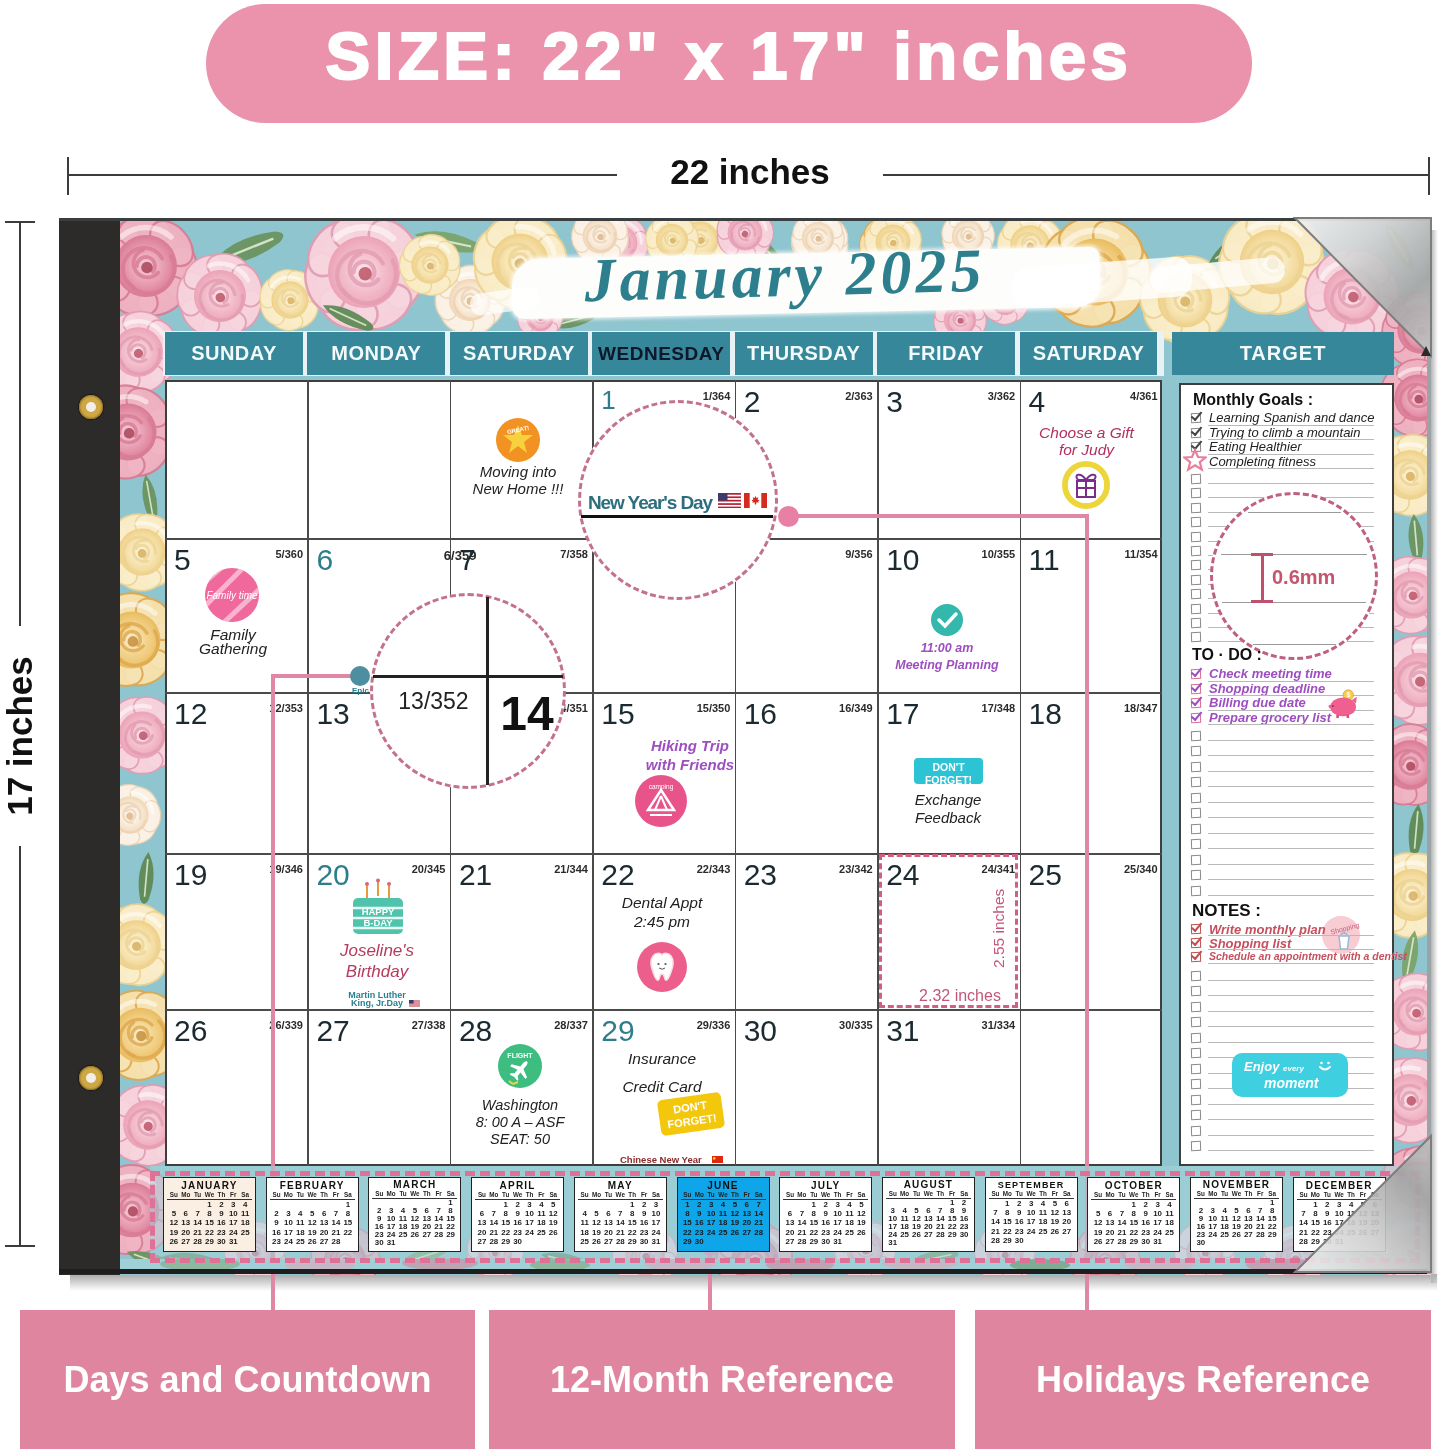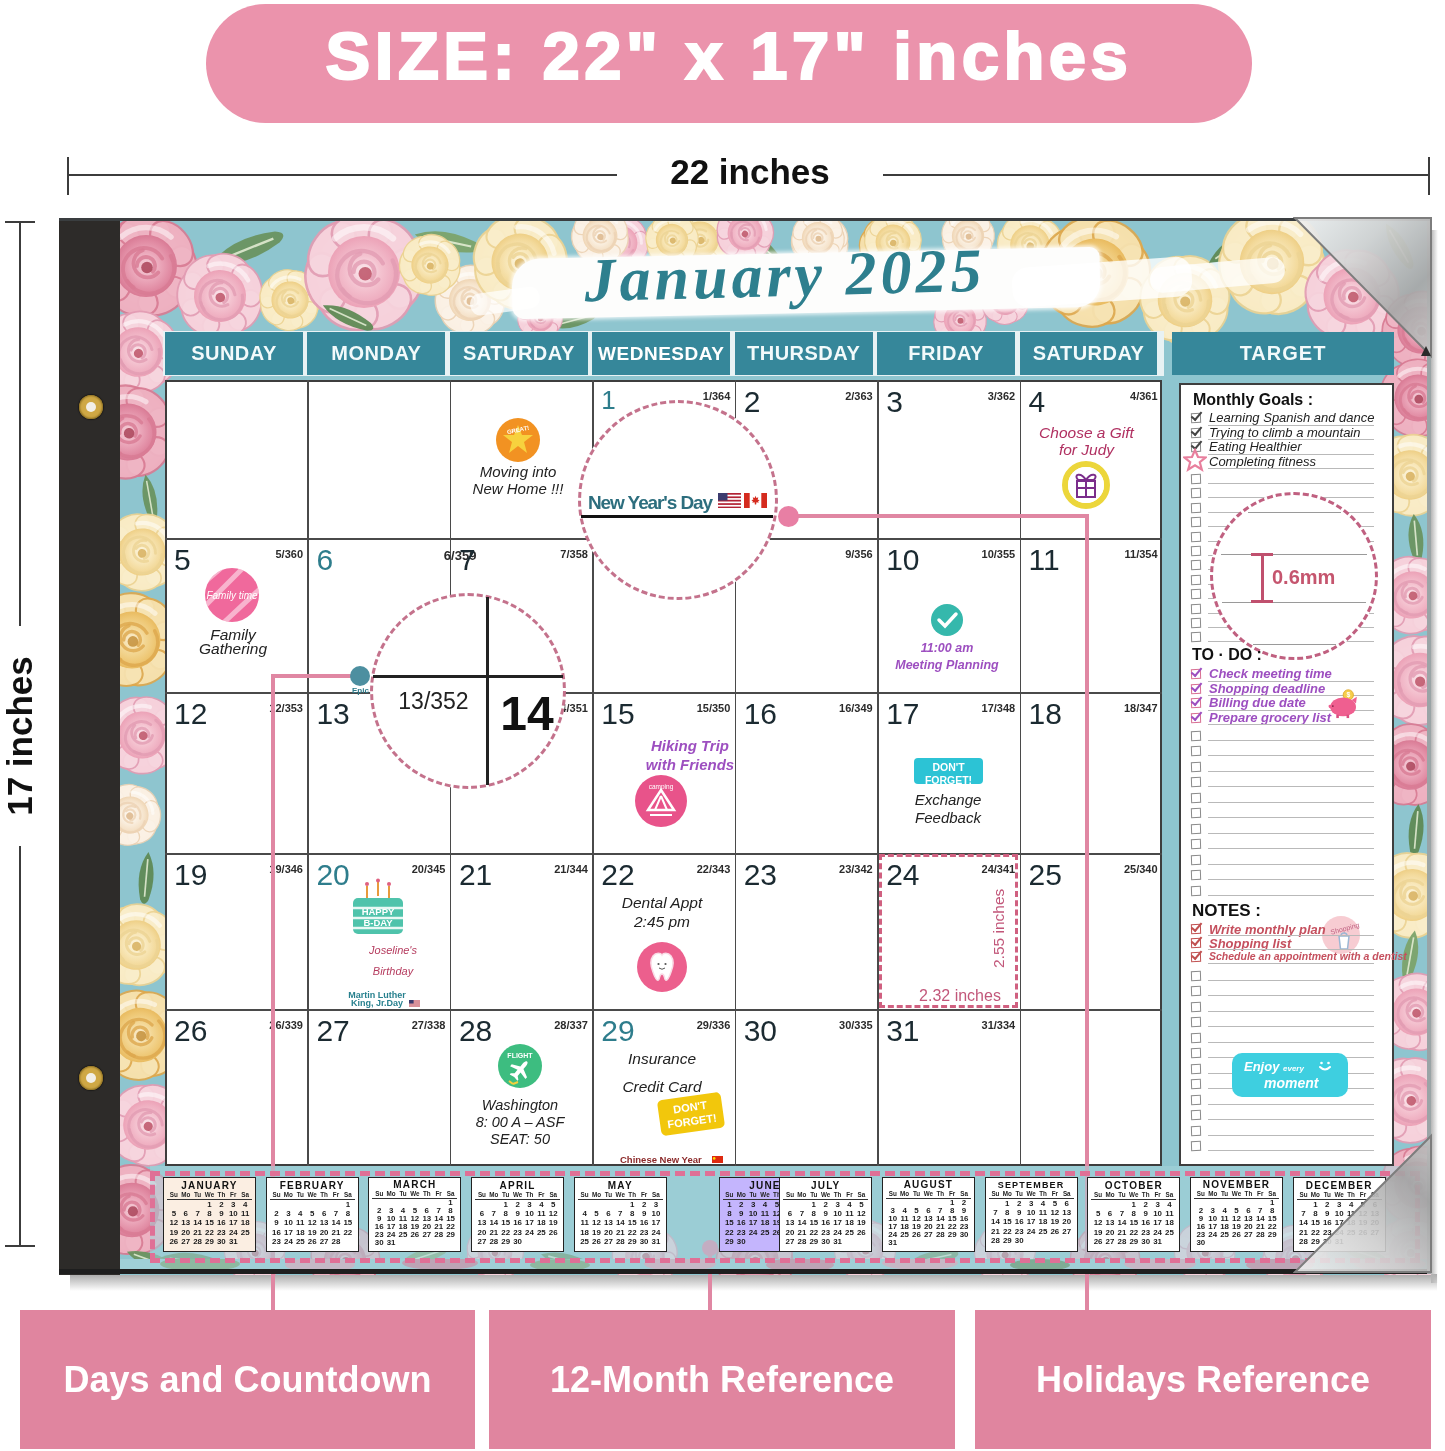--- a/index.html
+++ b/index.html
@@ -1089,21 +1089,21 @@
 <div class="abs" style="left:86px;top:1073px;width:10px;height:10px;border-radius:50%;background:#f2efe8;"></div>
 <div class="abs" style="left:512px;top:253px;width:588px;height:60px;background:#fdfdfc;border-radius:28px 10px 24px 12px;transform:rotate(-1.2deg);box-shadow:0 0 4px 2px rgba(255,255,255,0.75);"></div>
 <div class="abs" style="left:1012px;top:262px;width:180px;height:40px;background:rgba(255,255,255,0.8);border-radius:16px;transform:rotate(-4deg);"></div>
 <div class="abs" style="left:1150px;top:262px;width:135px;height:26px;background:rgba(255,255,255,0.75);border-radius:12px;transform:rotate(-5deg);"></div>
 <div class="abs" style="left:470px;top:290px;width:70px;height:22px;background:rgba(255,255,255,0.7);border-radius:10px;transform:rotate(-8deg);"></div>
 <div class="abs ctr" style="left:505px;top:240px;width:560px;font-family:'Liberation Serif',serif;font-style:italic;font-weight:bold;font-size:62px;color:#2e7f8e;transform:rotate(-1.5deg);letter-spacing:4px;">January 2025</div>
 <div class="abs" style="left:163px;top:331px;width:1001px;height:45px;background:#e8f2f4;"></div>
 <div class="abs ctr" style="left:165.0px;top:332px;width:137.9px;height:43px;background:#36879a;color:#f2fafb;font-weight:bold;font-size:20px;line-height:43px;letter-spacing:0.5px;">SUNDAY</div>
 <div class="abs ctr" style="left:307.4px;top:332px;width:137.9px;height:43px;background:#36879a;color:#f2fafb;font-weight:bold;font-size:20px;line-height:43px;letter-spacing:0.5px;">MONDAY</div>
 <div class="abs ctr" style="left:449.9px;top:332px;width:137.9px;height:43px;background:#36879a;color:#f2fafb;font-weight:bold;font-size:20px;line-height:43px;letter-spacing:0.5px;">SATURDAY</div>
-<div class="abs ctr" style="left:592.3px;top:332px;width:137.9px;height:43px;background:#36879a;color:#ffffff;font-weight:bold;font-size:19px;line-height:43px;letter-spacing:0.5px;">WEDNESDAY</div>
+<div class="abs ctr" style="left:592.3px;top:332px;width:137.9px;height:43px;background:#36879a;color:#0f172a;font-weight:bold;font-size:19px;line-height:43px;letter-spacing:0.5px;">WEDNESDAY</div>
 <div class="abs ctr" style="left:734.7px;top:332px;width:137.9px;height:43px;background:#36879a;color:#f2fafb;font-weight:bold;font-size:20px;line-height:43px;letter-spacing:0.5px;">THURSDAY</div>
 <div class="abs ctr" style="left:877.2px;top:332px;width:137.9px;height:43px;background:#36879a;color:#f2fafb;font-weight:bold;font-size:20px;line-height:43px;letter-spacing:0.5px;">FRIDAY</div>
 <div class="abs ctr" style="left:1019.6px;top:332px;width:137.9px;height:43px;background:#36879a;color:#f2fafb;font-weight:bold;font-size:20px;line-height:43px;letter-spacing:0.5px;">SATURDAY</div>
 <div class="abs ctr" style="left:1172px;top:332px;width:222px;height:43px;background:#36879a;color:#f2fafb;font-weight:bold;font-size:20px;line-height:43px;letter-spacing:1px;">TARGET</div>
 <div class="abs" style="left:165px;top:380px;width:997px;height:786px;background:#fff;border:2px solid #3e3e3e;box-sizing:border-box;"></div>
 <div class="abs" style="left:307.4px;top:380px;width:1.5px;height:786px;background:#4a4a4a;"></div>
 <div class="abs" style="left:449.9px;top:380px;width:1.5px;height:786px;background:#4a4a4a;"></div>
 <div class="abs" style="left:592.3px;top:380px;width:1.5px;height:786px;background:#4a4a4a;"></div>
 <div class="abs" style="left:734.7px;top:380px;width:1.5px;height:786px;background:#4a4a4a;"></div>
 <div class="abs" style="left:877.2px;top:380px;width:1.5px;height:786px;background:#4a4a4a;"></div>
@@ -1229,21 +1229,21 @@
     <circle cx="44" cy="6" r="2" fill="#e06080"></circle>
 <rect x="8" y="20" width="50" height="36" rx="5" fill="#4fc3ab"></rect>
 <g stroke="#e8f8f4" stroke-width="2.5">
       <line x1="8" y1="30" x2="58" y2="30"></line>
       <line x1="8" y1="40" x2="58" y2="40"></line>
       <line x1="8" y1="50" x2="58" y2="50"></line>
     </g>
 <text x="33" y="37" font-size="9.5" font-weight="bold" fill="#fff" text-anchor="middle">HAPPY</text>
 <text x="33" y="48" font-size="9.5" font-weight="bold" fill="#fff" text-anchor="middle">B-DAY</text>
   </svg>
-<div class="abs ctr hw" style="left:307px;top:940px;width:140px;font-size:11px;color:#b53b5e;line-height:21px;padding-left:16px;">Joseline's<br>Birthday</div>
+<div class="abs ctr hw" style="left:307px;top:940px;width:140px;font-size:17px;color:#b53b5e;line-height:21px;">Joseline's<br>Birthday</div>
 <div class="abs ctr" style="left:307px;top:991px;width:140px;font-size:9px;font-weight:bold;color:#27808e;line-height:8px;">Martin Luther<br>King, Jr.Day</div>
 <svg class="abs" style="left:409px;top:1000px;" width="11" height="7">
     <rect width="11" height="7" fill="#fff"></rect>
     <rect y="0.0" width="11" height="0.5" fill="#b22234"></rect>
     <rect y="1.1" width="11" height="0.5" fill="#b22234"></rect>
     <rect y="2.2" width="11" height="0.5" fill="#b22234"></rect>
     <rect y="3.2" width="11" height="0.5" fill="#b22234"></rect>
     <rect y="4.3" width="11" height="0.5" fill="#b22234"></rect>
     <rect y="5.4" width="11" height="0.5" fill="#b22234"></rect>
     <rect y="6.5" width="11" height="0.5" fill="#b22234"></rect>
@@ -1521,21 +1521,21 @@
   </div>
 <div class="abs" style="left:573.8px;top:1177px;width:93px;height:75px;background:#ffffff;border:1.5px solid #222;box-sizing:border-box;overflow:hidden;">
     <div style="text-align:center;font-weight:bold;font-size:10px;letter-spacing:1.2px;color:#111;padding-top:2px;">MAY</div>
     <div style="text-align:center;font-size:6.3px;font-weight:bold;color:#222;border-bottom:0.8px solid #333;padding-bottom:1px;margin:0 3px;white-space:nowrap;"><span style="display:inline-block;width:11.9px;text-align:center;">Su</span><span style="display:inline-block;width:11.9px;text-align:center;">Mo</span><span style="display:inline-block;width:11.9px;text-align:center;">Tu</span><span style="display:inline-block;width:11.9px;text-align:center;">We</span><span style="display:inline-block;width:11.9px;text-align:center;">Th</span><span style="display:inline-block;width:11.9px;text-align:center;">Fr</span><span style="display:inline-block;width:11.9px;text-align:center;">Sa</span></div>
     <div style="text-align:center;font-size:7.9px;font-weight:bold;color:#1a1a1a;line-height:9.2px;white-space:nowrap;"><span style="display:inline-block;width:11.9px;text-align:center;">&nbsp;</span><span style="display:inline-block;width:11.9px;text-align:center;">&nbsp;</span><span style="display:inline-block;width:11.9px;text-align:center;">&nbsp;</span><span style="display:inline-block;width:11.9px;text-align:center;">&nbsp;</span><span style="display:inline-block;width:11.9px;text-align:center;">1</span><span style="display:inline-block;width:11.9px;text-align:center;">2</span><span style="display:inline-block;width:11.9px;text-align:center;">3</span></div>
     <div style="text-align:center;font-size:7.9px;font-weight:bold;color:#1a1a1a;line-height:9.2px;white-space:nowrap;"><span style="display:inline-block;width:11.9px;text-align:center;">4</span><span style="display:inline-block;width:11.9px;text-align:center;">5</span><span style="display:inline-block;width:11.9px;text-align:center;">6</span><span style="display:inline-block;width:11.9px;text-align:center;">7</span><span style="display:inline-block;width:11.9px;text-align:center;">8</span><span style="display:inline-block;width:11.9px;text-align:center;">9</span><span style="display:inline-block;width:11.9px;text-align:center;">10</span></div>
     <div style="text-align:center;font-size:7.9px;font-weight:bold;color:#1a1a1a;line-height:9.2px;white-space:nowrap;"><span style="display:inline-block;width:11.9px;text-align:center;">11</span><span style="display:inline-block;width:11.9px;text-align:center;">12</span><span style="display:inline-block;width:11.9px;text-align:center;">13</span><span style="display:inline-block;width:11.9px;text-align:center;">14</span><span style="display:inline-block;width:11.9px;text-align:center;">15</span><span style="display:inline-block;width:11.9px;text-align:center;">16</span><span style="display:inline-block;width:11.9px;text-align:center;">17</span></div>
     <div style="text-align:center;font-size:7.9px;font-weight:bold;color:#1a1a1a;line-height:9.2px;white-space:nowrap;"><span style="display:inline-block;width:11.9px;text-align:center;">18</span><span style="display:inline-block;width:11.9px;text-align:center;">19</span><span style="display:inline-block;width:11.9px;text-align:center;">20</span><span style="display:inline-block;width:11.9px;text-align:center;">21</span><span style="display:inline-block;width:11.9px;text-align:center;">22</span><span style="display:inline-block;width:11.9px;text-align:center;">23</span><span style="display:inline-block;width:11.9px;text-align:center;">24</span></div>
     <div style="text-align:center;font-size:7.9px;font-weight:bold;color:#1a1a1a;line-height:9.2px;white-space:nowrap;"><span style="display:inline-block;width:11.9px;text-align:center;">25</span><span style="display:inline-block;width:11.9px;text-align:center;">26</span><span style="display:inline-block;width:11.9px;text-align:center;">27</span><span style="display:inline-block;width:11.9px;text-align:center;">28</span><span style="display:inline-block;width:11.9px;text-align:center;">29</span><span style="display:inline-block;width:11.9px;text-align:center;">30</span><span style="display:inline-block;width:11.9px;text-align:center;">31</span></div>
   </div>
-<div class="abs" style="left:676.5px;top:1177px;width:93px;height:75px;background:#c4b5fd;border:1.5px solid #222;box-sizing:border-box;overflow:hidden;margin-left:42px;">
+<div class="abs" style="left:676.5px;top:1177px;width:93px;height:75px;background:#0ea5e9;border:1.5px solid #222;box-sizing:border-box;overflow:hidden;">
     <div style="text-align:center;font-weight:bold;font-size:10px;letter-spacing:1.2px;color:#111;padding-top:2px;">JUNE</div>
     <div style="text-align:center;font-size:6.3px;font-weight:bold;color:#222;border-bottom:0.8px solid #333;padding-bottom:1px;margin:0 3px;white-space:nowrap;"><span style="display:inline-block;width:11.9px;text-align:center;">Su</span><span style="display:inline-block;width:11.9px;text-align:center;">Mo</span><span style="display:inline-block;width:11.9px;text-align:center;">Tu</span><span style="display:inline-block;width:11.9px;text-align:center;">We</span><span style="display:inline-block;width:11.9px;text-align:center;">Th</span><span style="display:inline-block;width:11.9px;text-align:center;">Fr</span><span style="display:inline-block;width:11.9px;text-align:center;">Sa</span></div>
     <div style="text-align:center;font-size:7.9px;font-weight:bold;color:#1a1a1a;line-height:9.2px;white-space:nowrap;"><span style="display:inline-block;width:11.9px;text-align:center;">1</span><span style="display:inline-block;width:11.9px;text-align:center;">2</span><span style="display:inline-block;width:11.9px;text-align:center;">3</span><span style="display:inline-block;width:11.9px;text-align:center;">4</span><span style="display:inline-block;width:11.9px;text-align:center;">5</span><span style="display:inline-block;width:11.9px;text-align:center;">6</span><span style="display:inline-block;width:11.9px;text-align:center;">7</span></div>
     <div style="text-align:center;font-size:7.9px;font-weight:bold;color:#1a1a1a;line-height:9.2px;white-space:nowrap;"><span style="display:inline-block;width:11.9px;text-align:center;">8</span><span style="display:inline-block;width:11.9px;text-align:center;">9</span><span style="display:inline-block;width:11.9px;text-align:center;">10</span><span style="display:inline-block;width:11.9px;text-align:center;">11</span><span style="display:inline-block;width:11.9px;text-align:center;">12</span><span style="display:inline-block;width:11.9px;text-align:center;">13</span><span style="display:inline-block;width:11.9px;text-align:center;">14</span></div>
     <div style="text-align:center;font-size:7.9px;font-weight:bold;color:#1a1a1a;line-height:9.2px;white-space:nowrap;"><span style="display:inline-block;width:11.9px;text-align:center;">15</span><span style="display:inline-block;width:11.9px;text-align:center;">16</span><span style="display:inline-block;width:11.9px;text-align:center;">17</span><span style="display:inline-block;width:11.9px;text-align:center;">18</span><span style="display:inline-block;width:11.9px;text-align:center;">19</span><span style="display:inline-block;width:11.9px;text-align:center;">20</span><span style="display:inline-block;width:11.9px;text-align:center;">21</span></div>
     <div style="text-align:center;font-size:7.9px;font-weight:bold;color:#1a1a1a;line-height:9.2px;white-space:nowrap;"><span style="display:inline-block;width:11.9px;text-align:center;">22</span><span style="display:inline-block;width:11.9px;text-align:center;">23</span><span style="display:inline-block;width:11.9px;text-align:center;">24</span><span style="display:inline-block;width:11.9px;text-align:center;">25</span><span style="display:inline-block;width:11.9px;text-align:center;">26</span><span style="display:inline-block;width:11.9px;text-align:center;">27</span><span style="display:inline-block;width:11.9px;text-align:center;">28</span></div>
     <div style="text-align:center;font-size:7.9px;font-weight:bold;color:#1a1a1a;line-height:9.2px;white-space:nowrap;"><span style="display:inline-block;width:11.9px;text-align:center;">29</span><span style="display:inline-block;width:11.9px;text-align:center;">30</span><span style="display:inline-block;width:11.9px;text-align:center;">&nbsp;</span><span style="display:inline-block;width:11.9px;text-align:center;">&nbsp;</span><span style="display:inline-block;width:11.9px;text-align:center;">&nbsp;</span><span style="display:inline-block;width:11.9px;text-align:center;">&nbsp;</span><span style="display:inline-block;width:11.9px;text-align:center;">&nbsp;</span></div>
   </div>
 <div class="abs" style="left:779.2px;top:1177px;width:93px;height:75px;background:#ffffff;border:1.5px solid #222;box-sizing:border-box;overflow:hidden;">
     <div style="text-align:center;font-weight:bold;font-size:10px;letter-spacing:1.2px;color:#111;padding-top:2px;">JULY</div>

